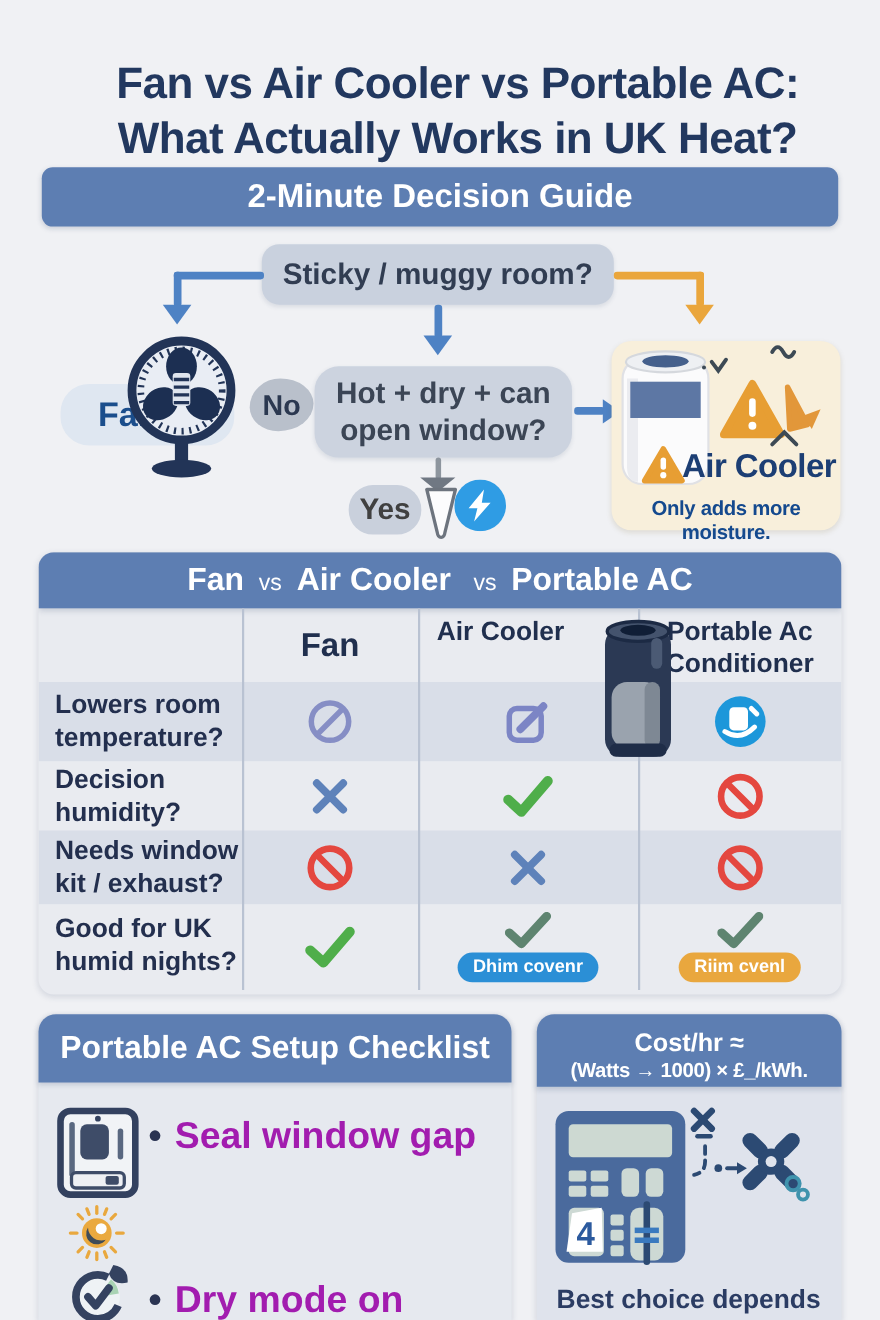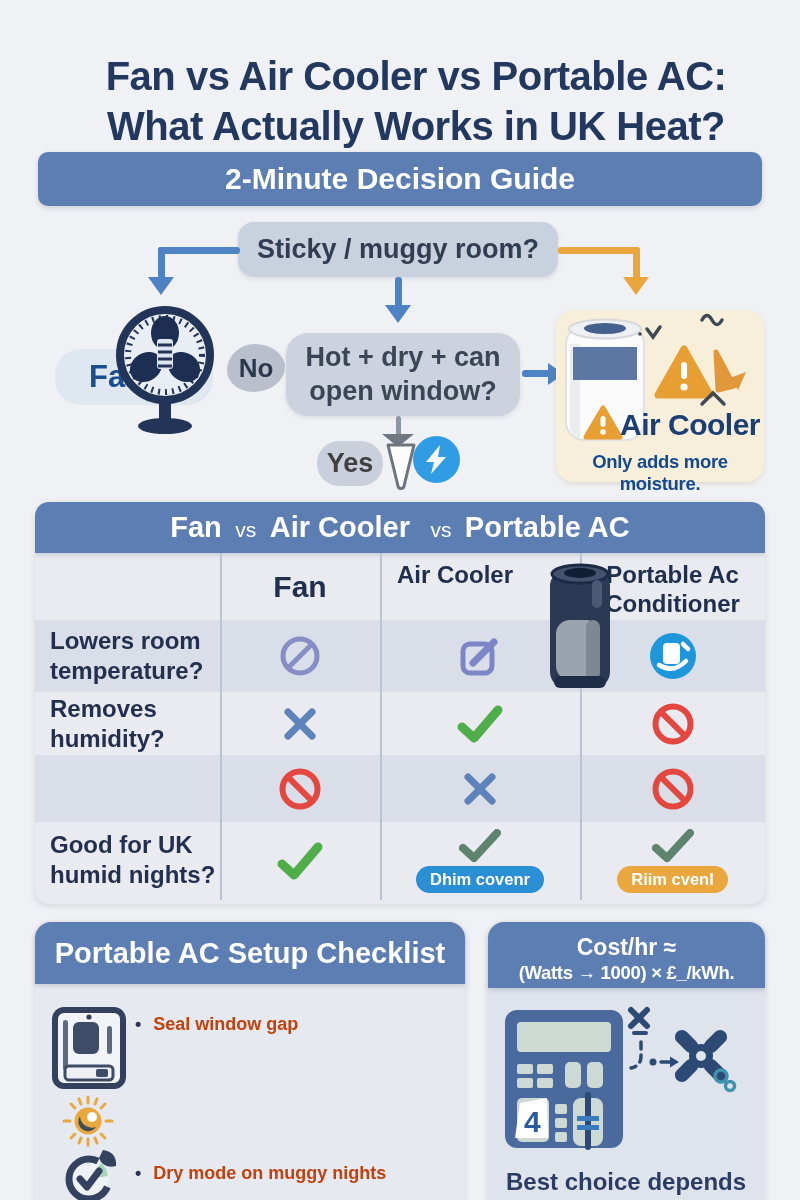--- a/index.html
+++ b/index.html
@@ -76,21 +76,21 @@
   .c2{left:185px;width:160px;} .c3{left:345px;width:200px;} .c4{left:545px;width:185px;}
   .pill{height:27px;line-height:27px;padding:0 14px;border-radius:14px;color:#fff;
         font-size:16.5px;font-weight:bold;white-space:nowrap;}
   .pill-blue{background:#2b8fd6;} .pill-orange{background:#e9a73e;}
 
   
   .card{position:absolute;border-radius:16px 16px 0 0;box-shadow:0 2px 6px rgba(40,60,100,.15);}
   #card-setup{left:35px;top:922px;width:430px;height:278px;background:#e6e9ef;}
   #setup-head{left:0;top:0;width:100%;height:62px;border-radius:16px 16px 0 0;
               font-size:29px;line-height:62px;}
-  .chk{position:absolute;left:100px;font-size:18px;font-weight:bold;color:#c2410c;}
+  .chk{position:absolute;left:100px;font-size:34px;font-weight:bold;color:#a21caf;}
   .blt::before{content:"•";margin-right:12px;color:#2a3452;}
   #icon-window{left:16px;top:84px;} #icon-sun{left:26px;top:172px;} #icon-dry{left:28px;top:226px;}
 
   #card-cost{left:488px;top:922px;width:277px;height:278px;background:#dfe3ec;}
   #cost-head{left:0;top:0;width:100%;height:66px;border-radius:16px 16px 0 0;padding-top:12px;}
   #cost-head .l1{display:block;font-size:23px;line-height:27px;}
   #cost-head .l2{display:block;font-size:18.5px;line-height:24px;letter-spacing:-0.3px;}
   #icon-calc{left:15px;top:86px;} #icon-formula{left:135px;top:78px;}
   #cost-footer{left:18px;top:246px;font-size:24px;font-weight:bold;color:#2b3c63;}
 
@@ -244,22 +244,26 @@
         <rect x="38" y="62" width="14" height="60" rx="7" fill="#7e8894"></rect>
         <rect x="6" y="118" width="52" height="12" rx="6" fill="#1f2d48"></rect>
       </svg>
     </span>
 
     <div class="rlabel" style="top:124px;">
       <span style="display:block">Lowers room</span>
       <span style="display:block">temperature?</span>
     </div>
     <div class="rlabel" style="top:192px;">
-      <span style="display:block">Removes</span>
+      <span style="display:block">Decision</span>
       <span style="display:block">humidity?</span>
+    </div>
+    <div class="rlabel" style="top:257px;">
+      <span style="display:block">Needs window</span>
+      <span style="display:block">kit / exhaust?</span>
     </div>
     <div class="rlabel" style="top:328px;">
       <span style="display:block">Good for UK</span>
       <span style="display:block">humid nights?</span>
     </div>
 
     <div class="cell c2" style="top:118px;height:72px;">
         <span class="ic">
     <svg width="44" height="44" viewBox="0 0 44 44">
             <circle cx="22" cy="22" r="17" fill="none" stroke="#868ec5" stroke-width="5"></circle>

